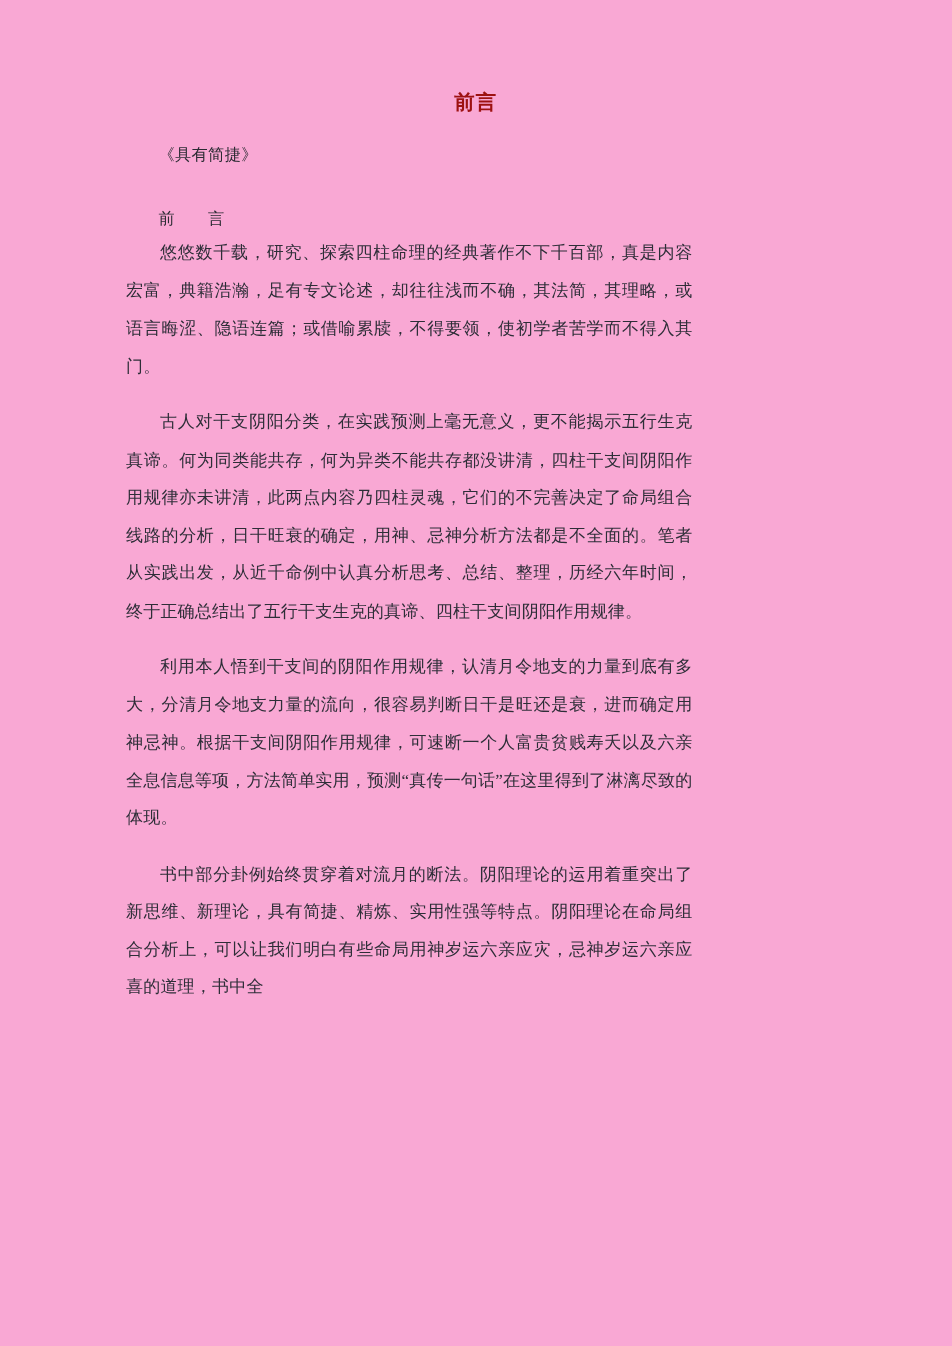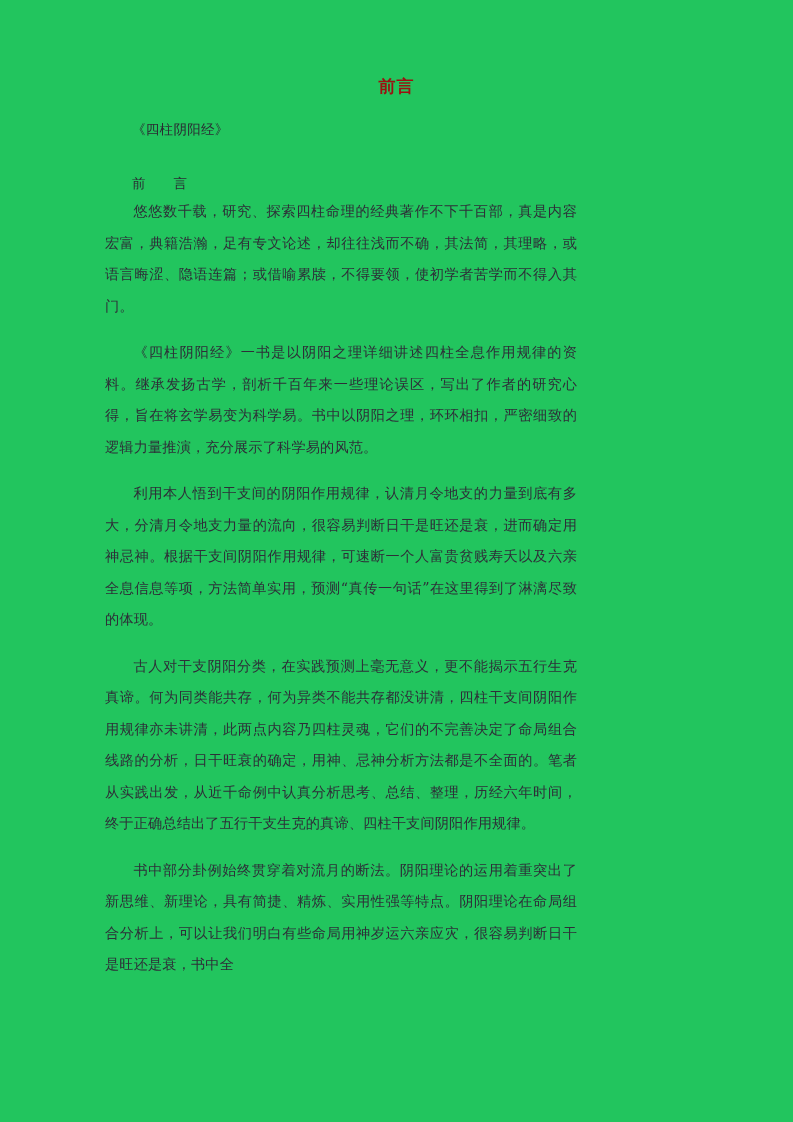--- a/index.html
+++ b/index.html
@@ -15,21 +15,21 @@
     font-family: "DejaVu Serif", "Liberation Serif", serif;
     color: #2b2b33;
     -webkit-font-smoothing: antialiased;
   }
   .page {
     position: absolute;
     left: 0;
     top: 0;
     width: 793px;
     height: 1122px;
-    background: #22c55e;
+    background: #f9a8d4;
     overflow: hidden;
   }
   .content {
     position: absolute;
     left: 105px;
     top: 0;
     width: 470px;
   }
   .doc-title {
     margin: 0;
@@ -67,20 +67,21 @@
     text-indent: 2em;
     color: #2b2b33;
     letter-spacing: 0.3px;
     white-space: pre;
   }
   .body-blocks {
     position: absolute;
     left: 0;
     top: 196px;
     width: 472px;
+    font-family: Liberation Serif, serif;
   }
   p.para {
     margin: 0 0 15px 0;
     padding: 0;
     font-size: 14.2px;
     line-height: 31.5px;
     text-indent: 2em;
     text-align: justify;
     text-justify: inter-ideograph;
     letter-spacing: 0.15px;
@@ -93,26 +94,25 @@
 </style>
 </head>
 <body>
 
 <div class="page">
 
   <div class="content">
 
     <h1 class="doc-title">前言</h1>
 
-    <div class="book-line">《四柱阴阳经》</div>
+    <div class="book-line">《具有简捷》</div>
 
     <div class="preface-line">前　　言</div>
 
     <div class="body-blocks">
       <p class="para">悠悠数千载，研究、探索四柱命理的经典著作不下千百部，真是内容宏富，典籍浩瀚，足有专文论述，却往往浅而不确，其法简，其理略，或语言晦涩、隐语连篇；或借喻累牍，不得要领，使初学者苦学而不得入其门。</p>
-      <p class="para">《四柱阴阳经》一书是以阴阳之理详细讲述四柱全息作用规律的资料。继承发扬古学，剖析千百年来一些理论误区，写出了作者的研究心得，旨在将玄学易变为科学易。书中以阴阳之理，环环相扣，严密细致的逻辑力量推演，充分展示了科学易的风范。</p>
+      <p class="para">古人对干支阴阳分类，在实践预测上毫无意义，更不能揭示五行生克真谛。何为同类能共存，何为异类不能共存都没讲清，四柱干支间阴阳作用规律亦未讲清，此两点内容乃四柱灵魂，它们的不完善决定了命局组合线路的分析，日干旺衰的确定，用神、忌神分析方法都是不全面的。笔者从实践出发，从近千命例中认真分析思考、总结、整理，历经六年时间，终于正确总结出了五行干支生克的真谛、四柱干支间阴阳作用规律。</p>
       <p class="para">利用本人悟到干支间的阴阳作用规律，认清月令地支的力量到底有多大，分清月令地支力量的流向，很容易判断日干是旺还是衰，进而确定用神忌神。根据干支间阴阳作用规律，可速断一个人富贵贫贱寿夭以及六亲全息信息等项，方法简单实用，预测“真传一句话”在这里得到了淋漓尽致的体现。</p>
-      <p class="para">古人对干支阴阳分类，在实践预测上毫无意义，更不能揭示五行生克真谛。何为同类能共存，何为异类不能共存都没讲清，四柱干支间阴阳作用规律亦未讲清，此两点内容乃四柱灵魂，它们的不完善决定了命局组合线路的分析，日干旺衰的确定，用神、忌神分析方法都是不全面的。笔者从实践出发，从近千命例中认真分析思考、总结、整理，历经六年时间，终于正确总结出了五行干支生克的真谛、四柱干支间阴阳作用规律。</p>
-      <p class="para">书中部分卦例始终贯穿着对流月的断法。阴阳理论的运用着重突出了新思维、新理论，具有简捷、精炼、实用性强等特点。阴阳理论在命局组合分析上，可以让我们明白有些命局用神岁运六亲应灾，很容易判断日干是旺还是衰，书中全</p>
+      <p class="para">书中部分卦例始终贯穿着对流月的断法。阴阳理论的运用着重突出了新思维、新理论，具有简捷、精炼、实用性强等特点。阴阳理论在命局组合分析上，可以让我们明白有些命局用神岁运六亲应灾，忌神岁运六亲应喜的道理，书中全</p>
     </div>
 
   </div>
 </div>
 
 </body></html>

